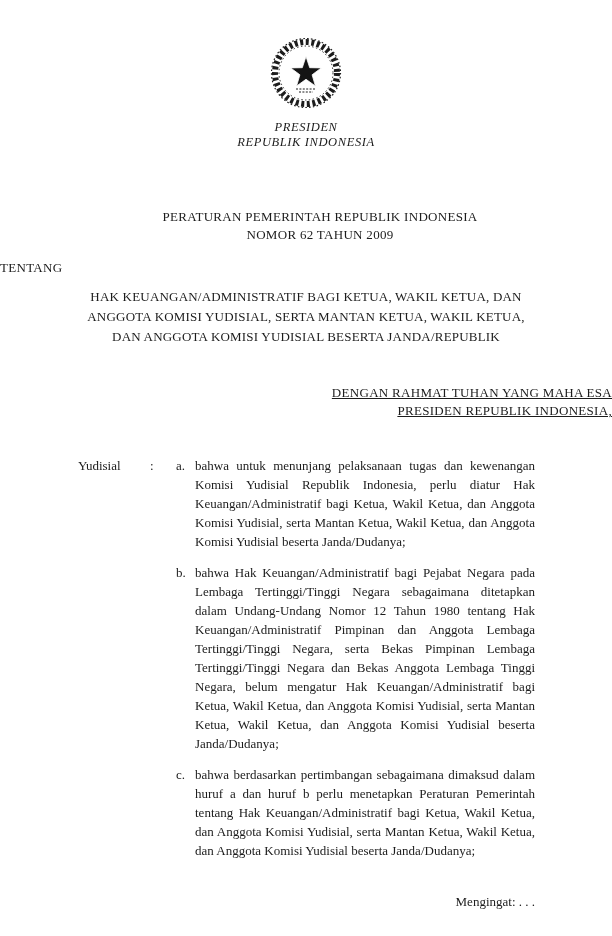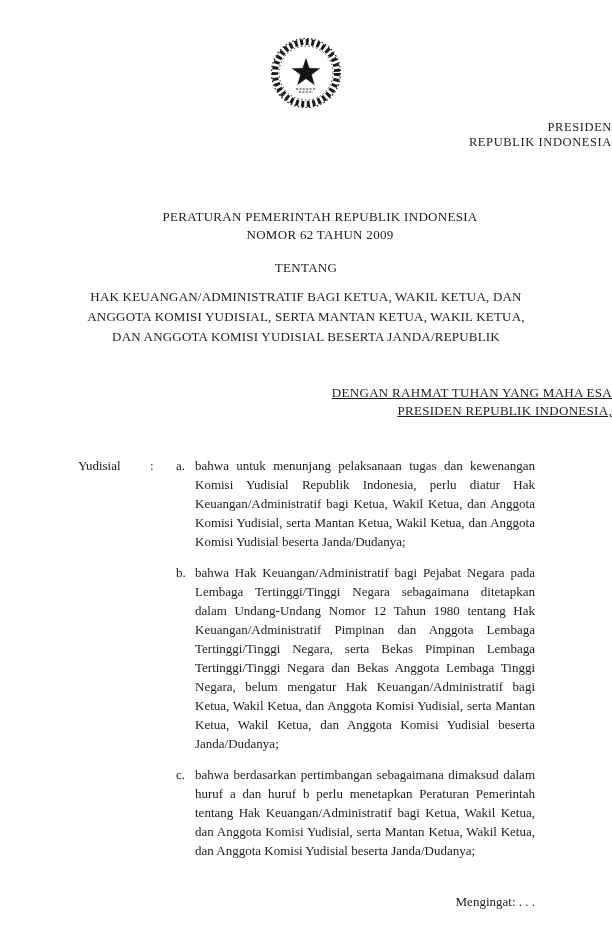--- a/index.html
+++ b/index.html
@@ -11,21 +11,22 @@
     position: relative;
     width: 612px;
     height: 936px;
     background: #ffffff;
     font-family: "Liberation Serif", serif;
     color: #1c1c1c;
     overflow: hidden;
   }
   .header {
     padding-top: 34px;
-    text-align: right;
+    text-align: center;
+    font-style: italic;
   }
   .seal {
     display: block;
     margin: 0 auto;
   }
   .org-name {
     margin-top: 8px;
     font-size: 12.5px;
     line-height: 15px;
     letter-spacing: 0.6px;
@@ -33,21 +34,20 @@
   .title-block {
     margin-top: 58px;
     text-align: center;
     font-size: 13px;
     line-height: 18px;
     letter-spacing: 0.3px;
     padding-left: 28px;
   }
   .title-tentang {
     margin-top: 16px;
-    text-align: center;
     font-size: 13px;
     letter-spacing: 0.3px;
   }
   .title-subject {
     margin: 11px auto 0 auto;
     width: 438px;
     text-align: center;
     font-size: 13px;
     line-height: 20px;
     letter-spacing: 0.2px;

